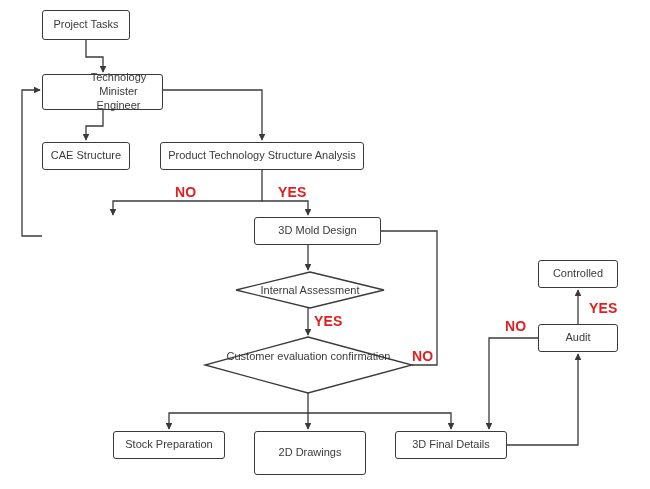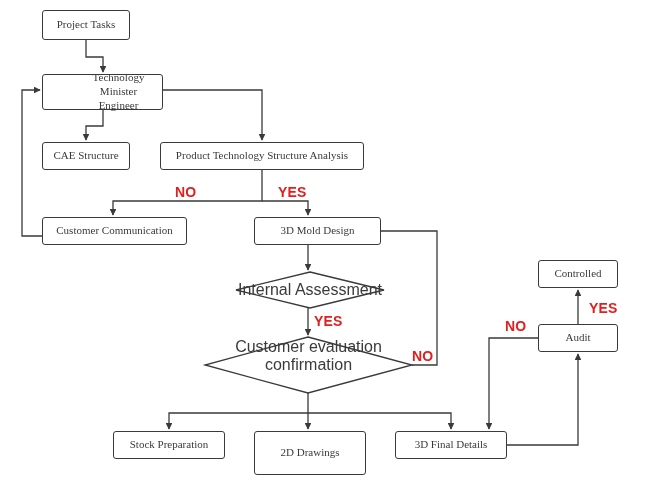--- a/index.html
+++ b/index.html
@@ -33,36 +33,35 @@
     justify-content: center;
     text-align: center;
     color: #3a3a3a;
     font-size: 11px;
     line-height: 1.25;
     padding: 2px 4px;
   }
   .node-label {
     display: block;
     white-space: pre-line;
-    font-family: Liberation Serif, serif;
   }
   .diamond-wrap {
     position: absolute;
   }
   .diamond-text {
     position: absolute;
     left: 0;
     top: 0;
     width: 100%;
     height: 100%;
     display: flex;
     align-items: center;
     justify-content: center;
     color: #3a3a3a;
-    font-size: 16px;
+    font-size: 11px;
     text-align: center;
     pointer-events: none;
   }
   .edge-label {
     position: absolute;
     color: #e02020;
     font-size: 14px;
     font-weight: 600;
     white-space: nowrap;
     letter-spacing: 0.2px;
@@ -128,23 +127,20 @@
   </div>
 
   <div class="node-box" style="left:42px; top:142px; width:88px; height:28px;">
     <span class="node-label">CAE Structure</span>
   </div>
 
   <div class="node-box" style="left:160px; top:142px; width:204px; height:28px;">
     <span class="node-label">Product Technology Structure Analysis</span>
   </div>
 
-  <div class="node-box" style="left:42px; top:217px; width:145px; height:28px;">
-    <span class="node-label">Customer Communication</span>
-  </div>
 
   <div class="node-box" style="left:254px; top:217px; width:127px; height:28px;">
     <span class="node-label">3D Mold Design</span>
   </div>
 
   <div class="diamond-wrap" style="left:236px; top:272px; width:148px; height:36px;">
     <span class="diamond-text">Internal Assessment</span>
   </div>
 
   <div class="diamond-wrap" style="left:205px; top:328px; width:207px; height:56px;">

